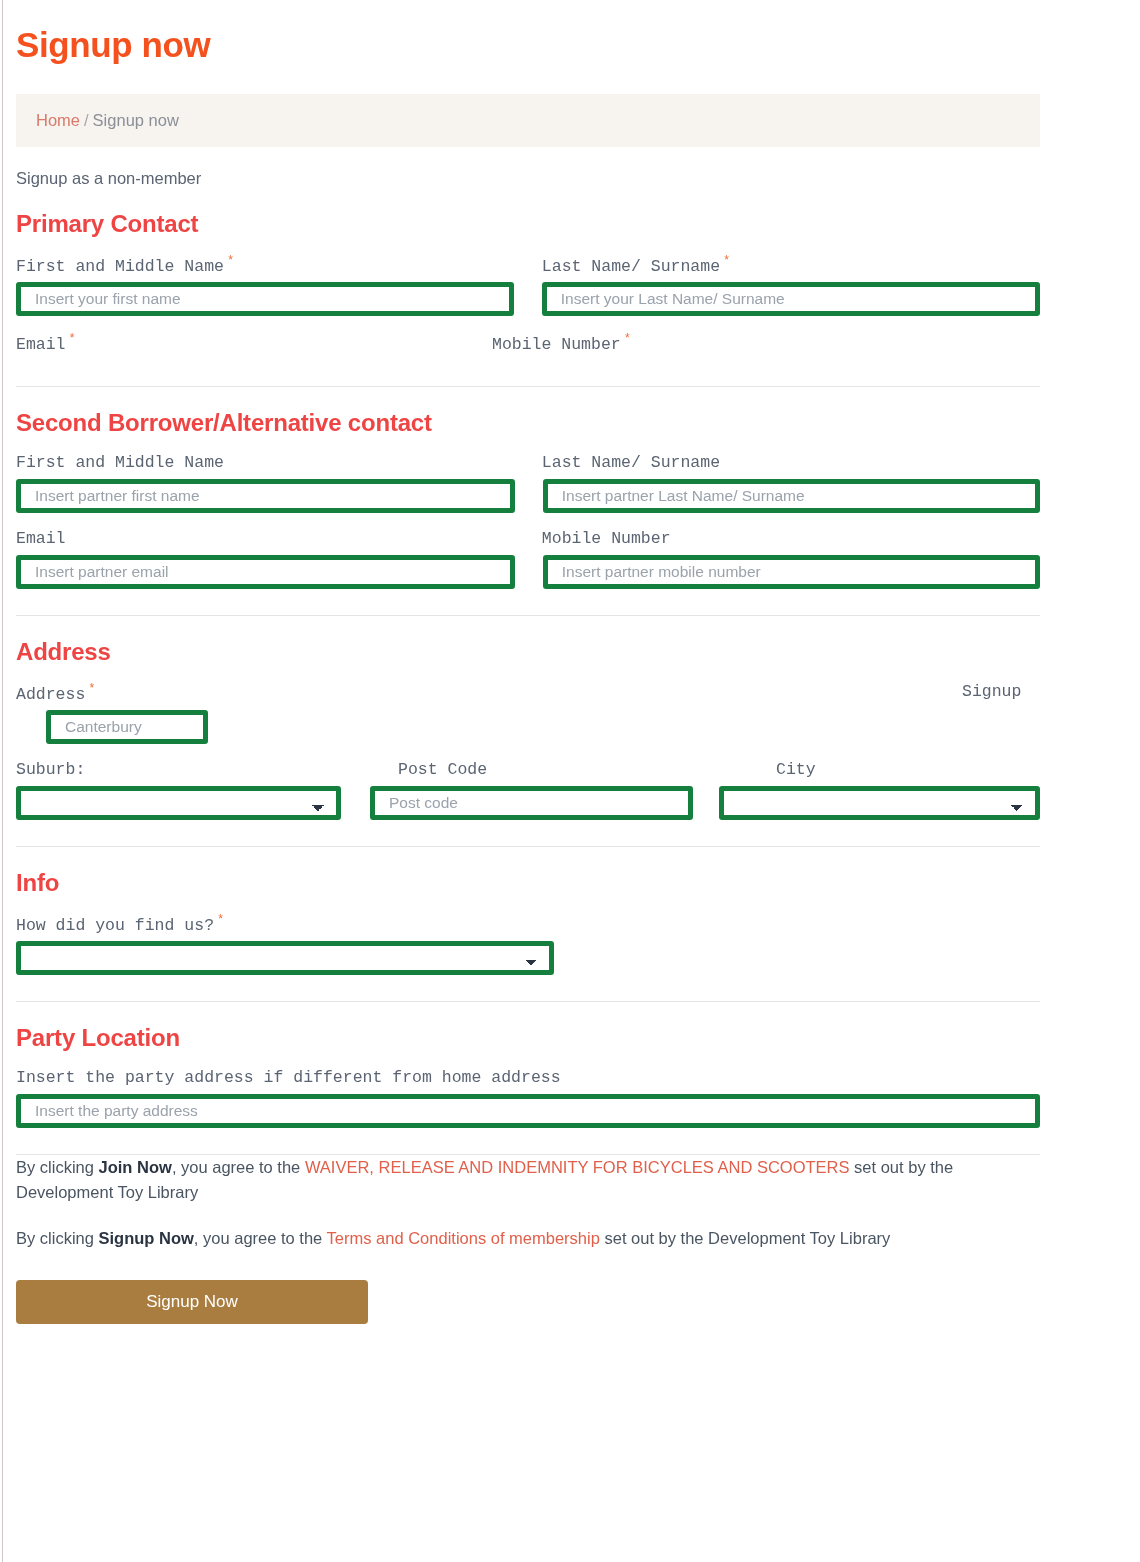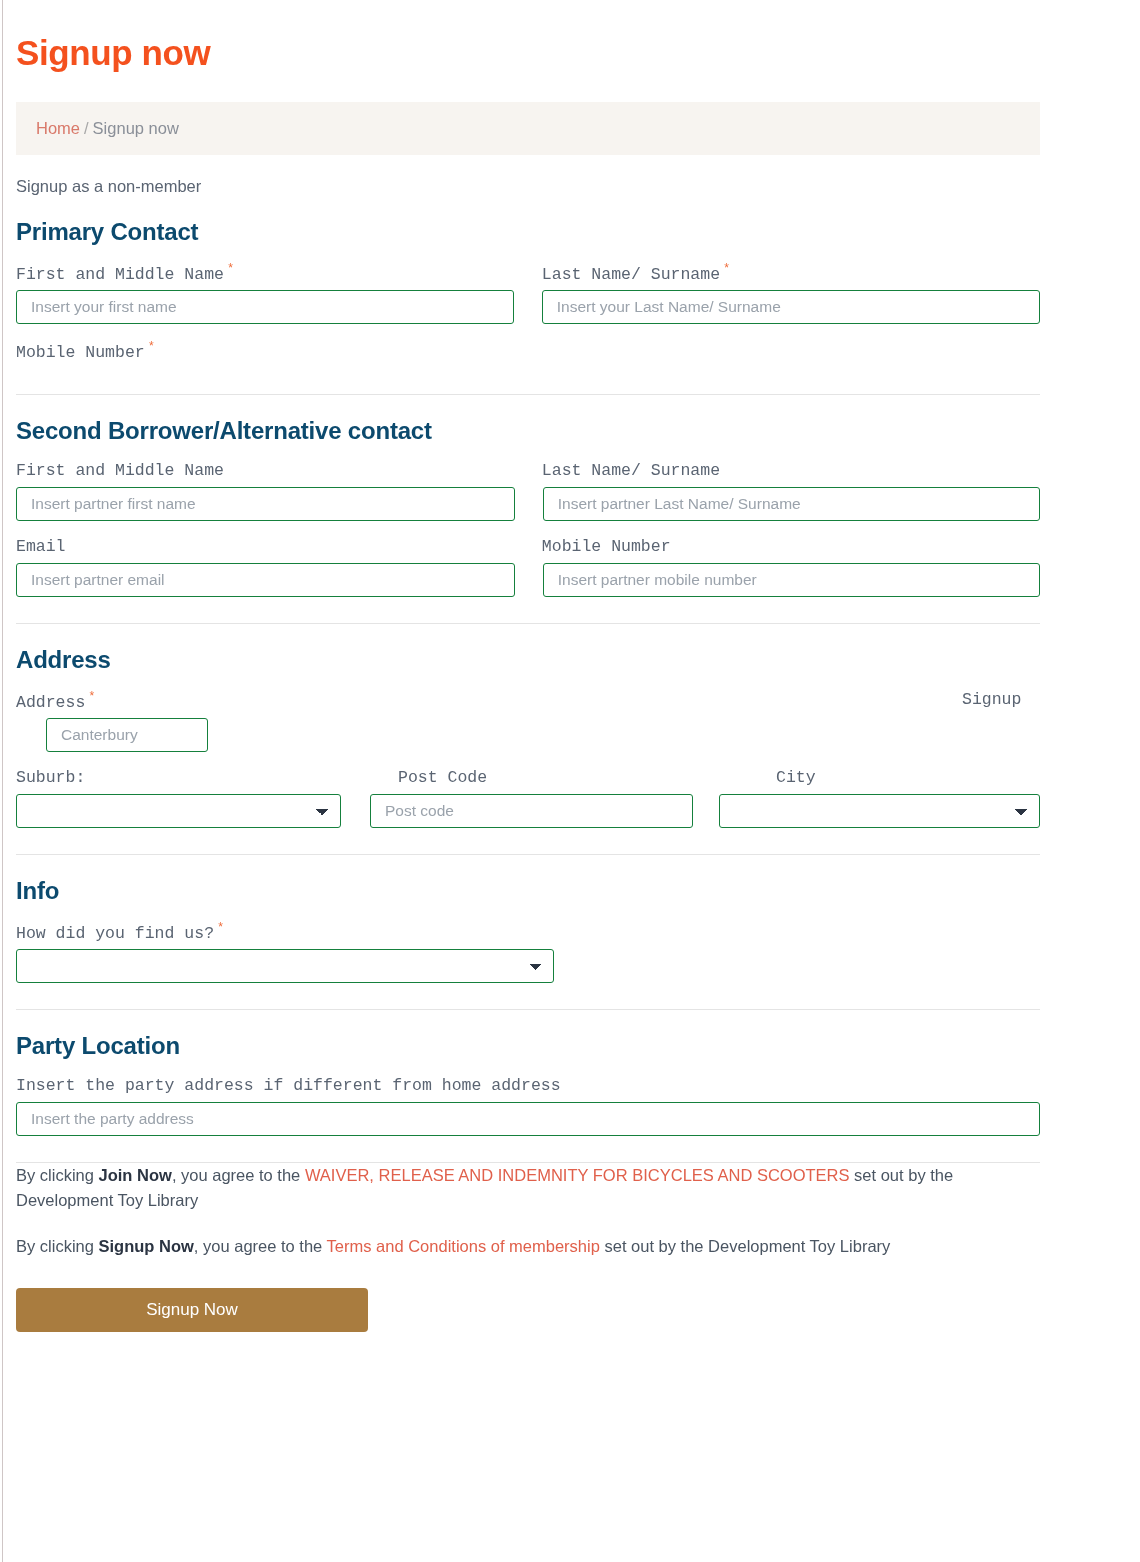--- a/index.html
+++ b/index.html
@@ -17,21 +17,21 @@
   }
   .page-edge {
     position: absolute;
     left: 2px;
     top: 0;
     width: 1px;
     height: 1562px;
     background: #cfc6c6;
   }
   .wrap {
-    padding: 12px 16px;
+    padding: 4px 16px;
     box-sizing: border-box;
     width: 1056px;
   }
   h1.page-title {
     font-size: 35px;
     line-height: 1.1;
     font-weight: bold;
     color: #f4511e;
     margin: 0;
     padding: 22px 0 0 0;
@@ -55,21 +55,21 @@
   }
   .intro {
     font-size: 16.5px;
     color: #5a6472;
     margin-top: 22px;
     margin-bottom: 0;
   }
   h2.section-title {
     font-size: 24px;
     font-weight: bold;
-    color: #0c4a6e;
+    color: #ef4444;
     margin: 22px 0 0 0;
     letter-spacing: -0.2px;
   }
   .field-label {
     font-size: 16.5px;
     color: #5a6472;
     margin-top: 16px;
     margin-bottom: 6px;
     display: block;
     line-height: 1.2;
@@ -77,21 +77,21 @@
   }
   .req {
     color: #ef6c3a;
     font-size: 12px;
     vertical-align: super;
     margin-left: 3px;
   }
   input[type="text"], select {
     box-sizing: border-box;
     height: 34px;
-    border: 1px solid #15803d;
+    border: 5px solid #15803d;
     border-radius: 3px;
     padding: 0 14px;
     font-size: 15.5px;
     font-family: "Liberation Sans", sans-serif;
     color: #3c4858;
     background: #ffffff;
     outline: none;
   }
   input::placeholder {
     color: #9aa2ab;
@@ -197,20 +197,23 @@
       <span class="field-label"><span>Last Name/ Surname</span><span class="req">*</span></span>
     </div>
   </div>
   <div class="row">
     <input type="text" class="c1-first" placeholder="Insert your first name" style="">
     <div class="c1-gap"></div>
     <input type="text" class="c1-last" placeholder="Insert your Last Name/ Surname" style="">
   </div>
 
   <div class="row">
+    <div class="lbl-email">
+      <span class="field-label"><span>Email</span><span class="req">*</span></span>
+    </div>
     <div>
       <span class="field-label"><span>Mobile Number</span><span class="req">*</span></span>
     </div>
   </div>
 
   <hr class="divider">
 
   
   <h2 class="section-title">Second Borrower/Alternative contact</h2>
 

